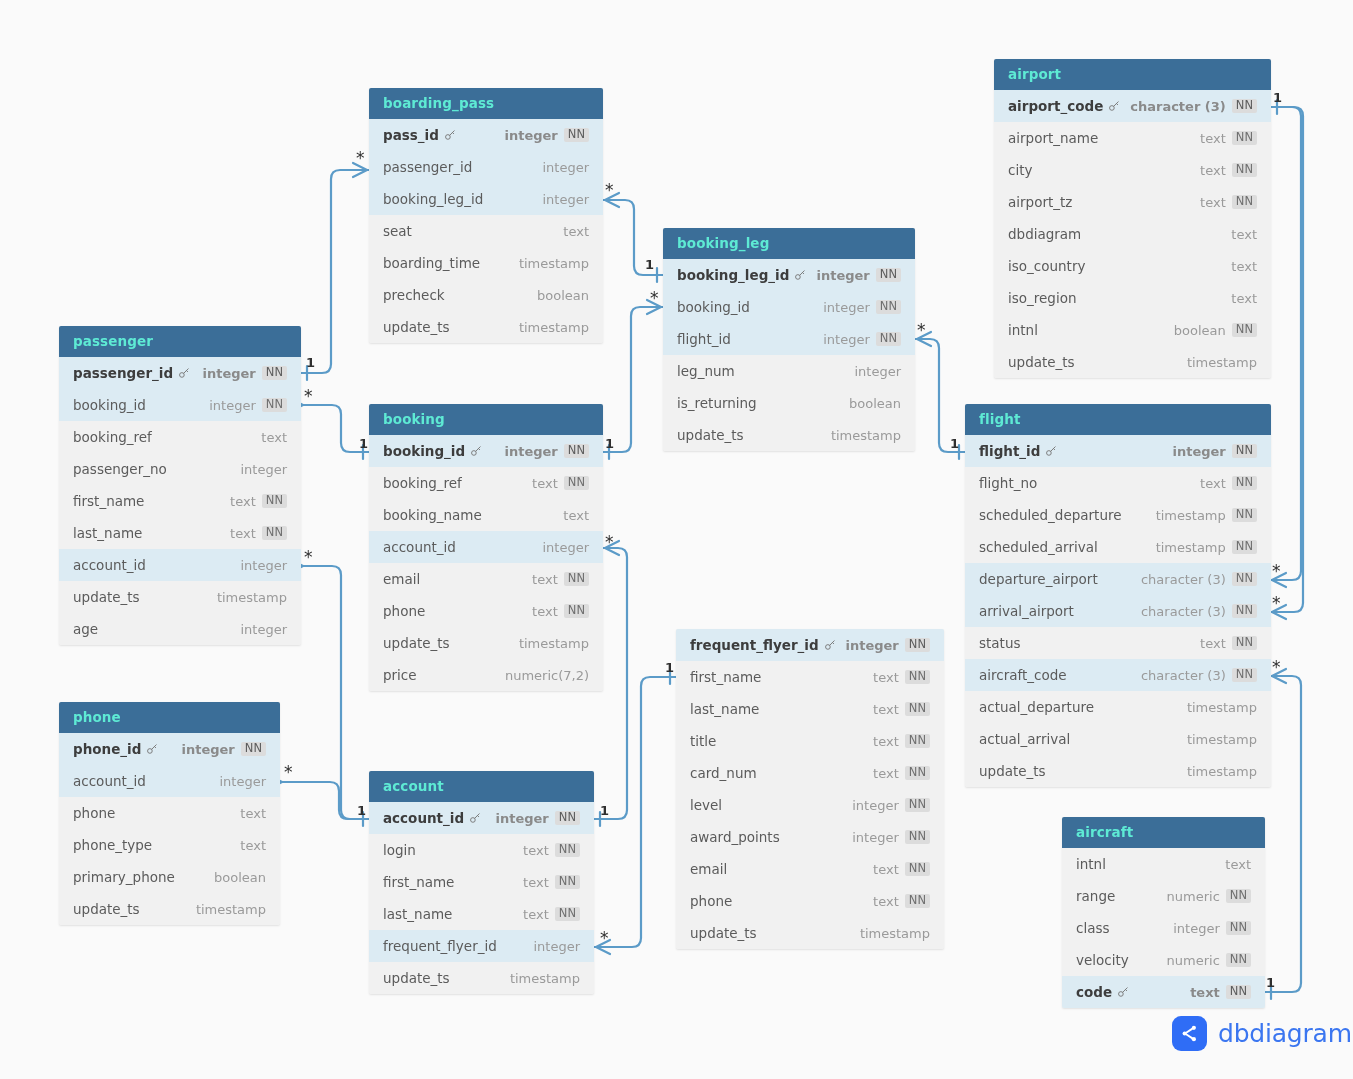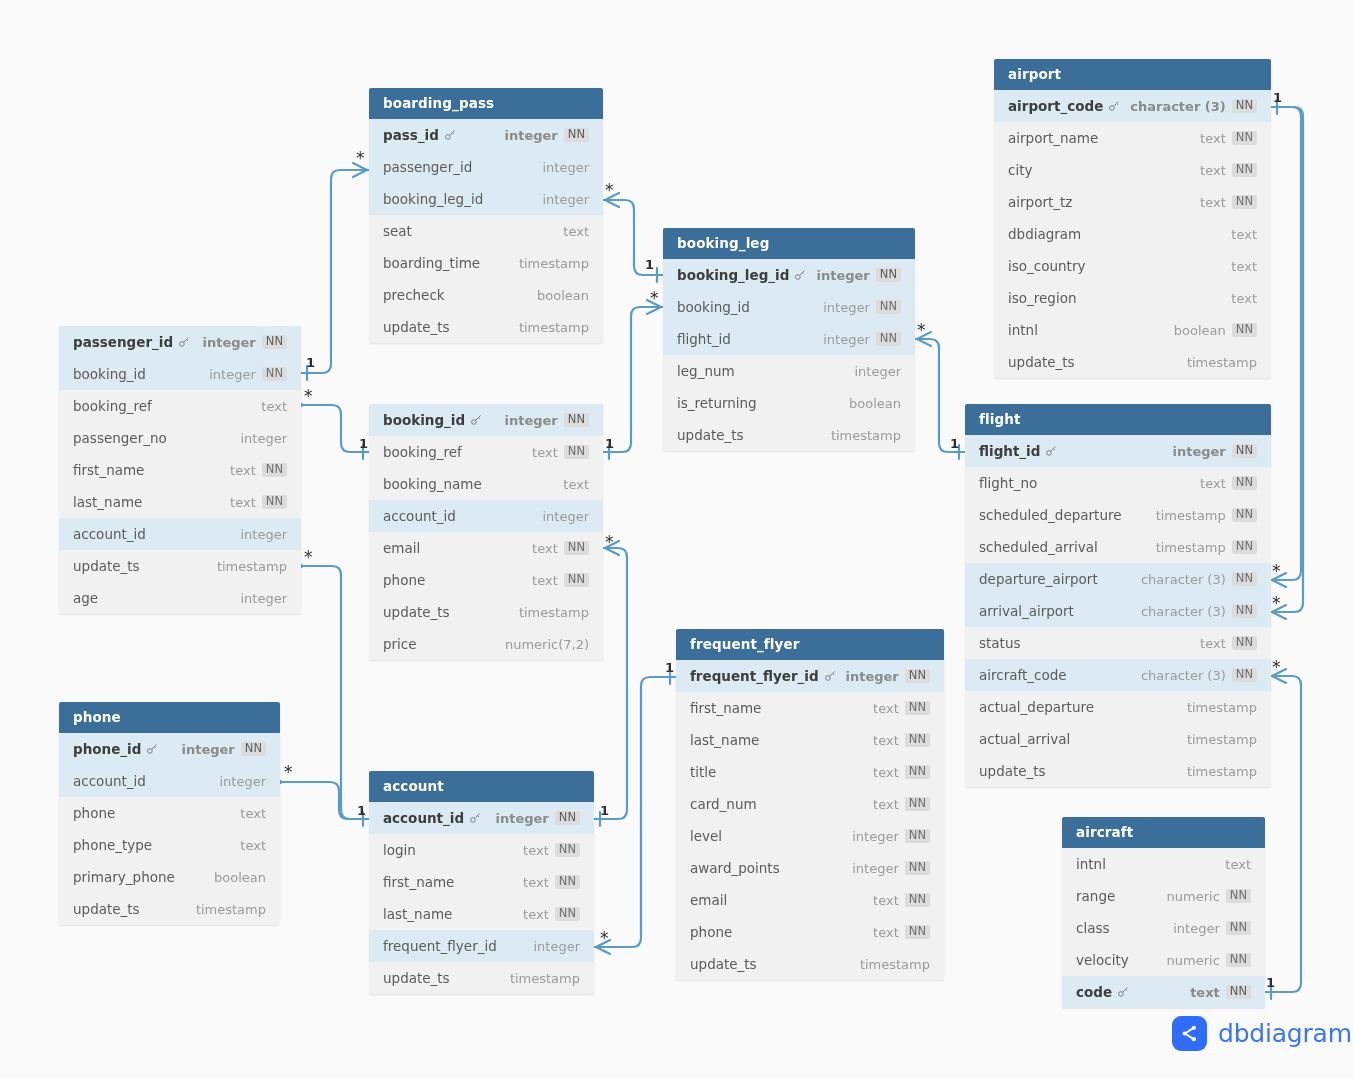--- a/index.html
+++ b/index.html
@@ -32,21 +32,21 @@
   .table-card {
     position: absolute;
     z-index: 2;
     border-radius: 2px;
     overflow: hidden;
     box-shadow: 0 1px 2px rgba(0,0,0,0.10);
     background: #f1f1f1;
   }
   .tbl-header {
     background: #3b6e98;
-    color: #ffffff;
+    color: #5eead4;
     font-size: 13.5px;
     font-weight: bold;
     letter-spacing: 0.1px;
     padding: 0 14px;
     height: 31px;
     line-height: 31px;
     white-space: nowrap;
   }
   .tbl-row {
     display: flex;
@@ -203,20 +203,21 @@
       <line x1="1277" y1="100" x2="1277" y2="114"></line>
       <line x1="1271" y1="985" x2="1271" y2="999"></line>
       <line x1="363" y1="812" x2="363" y2="826"></line>
       <line x1="600" y1="812" x2="600" y2="826"></line>
       <line x1="670" y1="670" x2="670" y2="684"></line>
     </g>
   </svg>
 
   <div id="tables-layer">
       <div class="table-card" style="left: 59px; top: 326px; width: 242px;">
+        <div class="tbl-header">passenger</div>
         <div class="tbl-row key pk">
           <div class="fld-name">
             <span>passenger_id</span>
             <span class="key-icon">
               <svg viewBox="0 0 16 16" width="12" height="12" fill="none" stroke="currentColor" stroke-width="1.3">
                 <circle cx="5.2" cy="10.6" r="3.1"></circle>
                 <line x1="7.6" y1="8.4" x2="13.6" y2="2.4" stroke-linecap="round"></line>
                 <line x1="11.3" y1="4.7" x2="12.9" y2="6.3" stroke-linecap="round"></line>
               </svg>
             </span>
@@ -414,20 +415,21 @@
         <div class="tbl-row">
           <div class="fld-name">
             <span>update_ts</span>
           </div>
           <div class="fld-right">
             <span class="fld-type">timestamp</span>
           </div>
         </div>
       </div>
       <div class="table-card" style="left: 369px; top: 404px; width: 234px;">
+        <div class="tbl-header">booking</div>
         <div class="tbl-row key pk">
           <div class="fld-name">
             <span>booking_id</span>
             <span class="key-icon">
               <svg viewBox="0 0 16 16" width="12" height="12" fill="none" stroke="currentColor" stroke-width="1.3">
                 <circle cx="5.2" cy="10.6" r="3.1"></circle>
                 <line x1="7.6" y1="8.4" x2="13.6" y2="2.4" stroke-linecap="round"></line>
                 <line x1="11.3" y1="4.7" x2="12.9" y2="6.3" stroke-linecap="round"></line>
               </svg>
             </span>
@@ -614,21 +616,20 @@
         <div class="tbl-row">
           <div class="fld-name">
             <span>update_ts</span>
           </div>
           <div class="fld-right">
             <span class="fld-type">timestamp</span>
           </div>
         </div>
       </div>
       <div class="table-card" style="left: 676px; top: 629px; width: 268px;">
-        <div class="tbl-header">frequent_flyer</div>
         <div class="tbl-row key pk">
           <div class="fld-name">
             <span>frequent_flyer_id</span>
             <span class="key-icon">
               <svg viewBox="0 0 16 16" width="12" height="12" fill="none" stroke="currentColor" stroke-width="1.3">
                 <circle cx="5.2" cy="10.6" r="3.1"></circle>
                 <line x1="7.6" y1="8.4" x2="13.6" y2="2.4" stroke-linecap="round"></line>
                 <line x1="11.3" y1="4.7" x2="12.9" y2="6.3" stroke-linecap="round"></line>
               </svg>
             </span>

